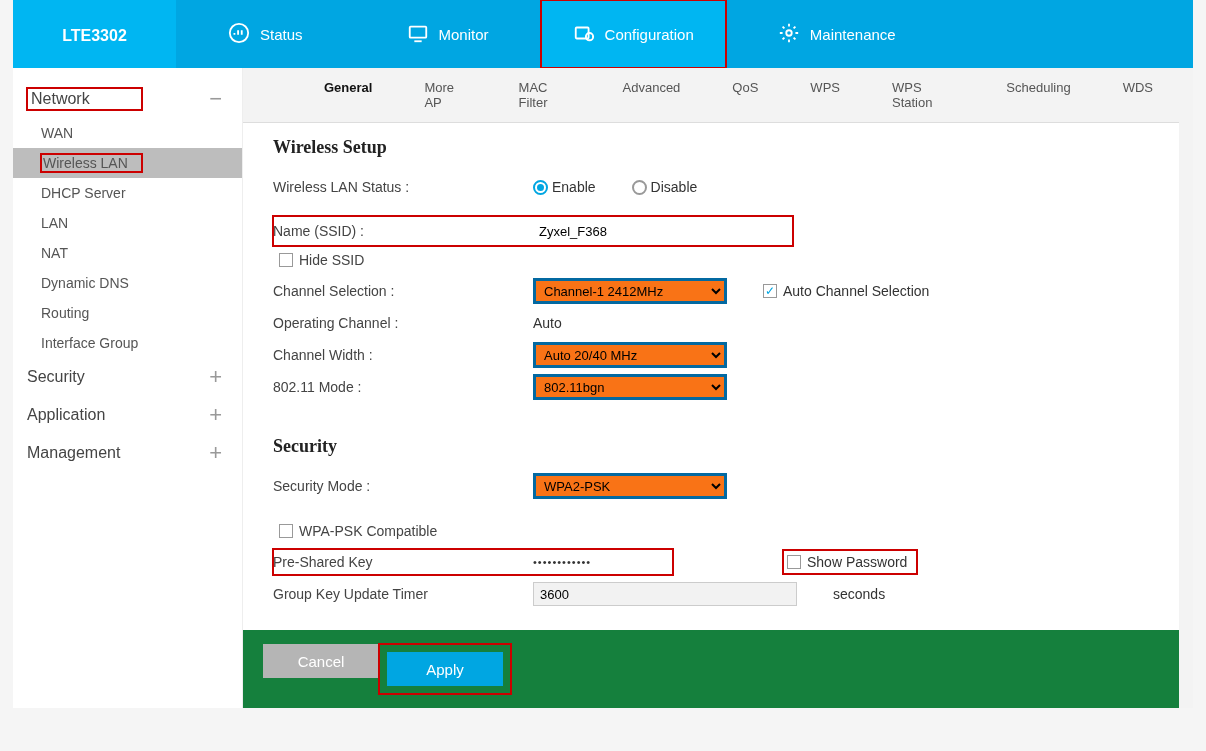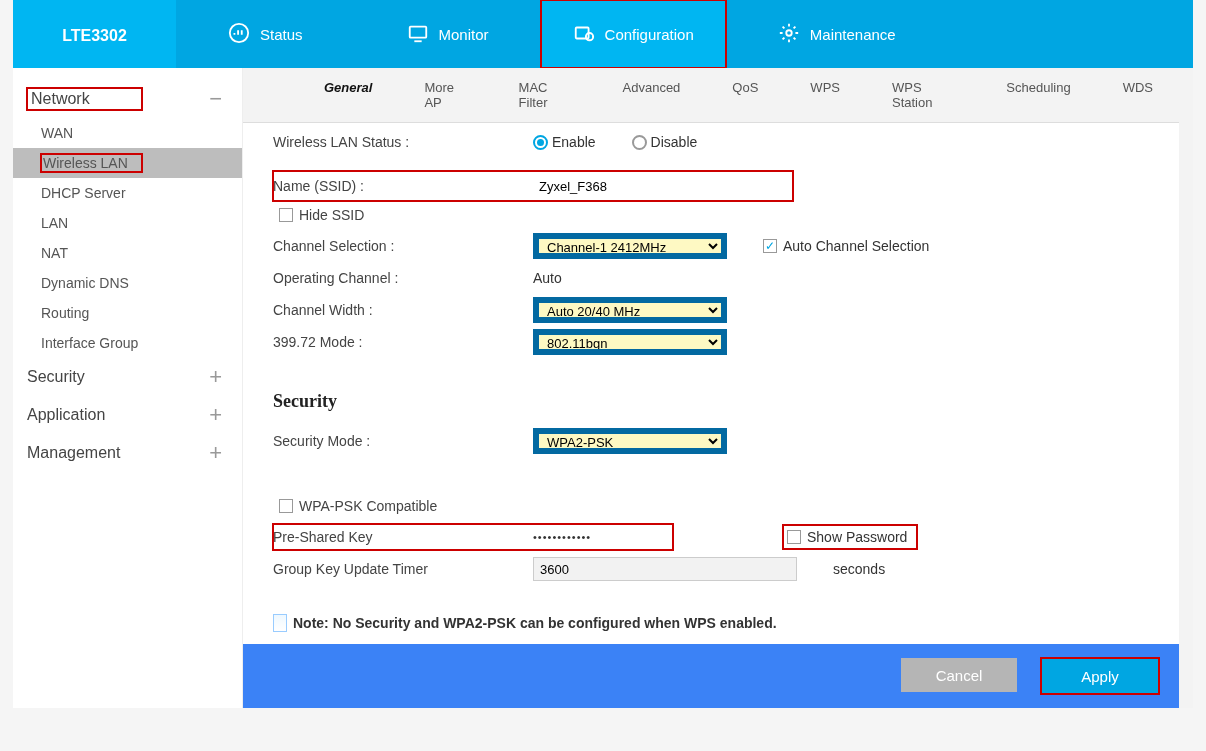--- a/index.html
+++ b/index.html
@@ -15,21 +15,21 @@
   .top-tab.active { background:#00b6f2; }
   .top-tab .icon svg { width:22px; height:22px; stroke:#fff; fill:none; }
   .top-tab span { font-size:15px; }
 
   
   .annot-red { outline:2px solid #c00; outline-offset:-1px; }
 
   
   .sub-tabs { background:#f3f3f3; border-bottom:1px solid #ddd; display:flex; padding-left:55px; }
   .sub-tab { padding: 12px 26px; color:#555; cursor:pointer; font-size:13px;}
-  .sub-tab.active { color:#111; font-weight:bold;font-style:italic; }
+  .sub-tab.active { color:#111; font-weight:bold; }
 
   
   .main { display:flex; min-height: 640px; }
   .sidebar { width:230px; border-right:1px solid #eee; padding-top:12px; }  
   .content-wrap{ flex:1; position:relative; border-right:14px solid #f3f3f3;}
 
   .side-group-head { display:flex; align-items:center; justify-content:space-between; padding:6px 20px 6px 14px; font-size:16px; color:#444; cursor:pointer;}
   .side-group-head .toggle{ font-size:22px; color:#999;}
   .side-group-head span.label{ }
   .side-item { padding:7px 0 7px 28px; color:#555; cursor:pointer; font-size:14px;}
@@ -38,34 +38,34 @@
 
   
   .content { padding: 4px 30px 20px 30px; height:560px; overflow:auto; }
   .content h2{ font-size:18px; font-family:'Times New Roman',serif; font-weight:bold; margin:10px 0 14px 0; color:#222;}
   .row { display:flex; align-items:center; min-height:30px; margin-bottom:2px;}
   .row .label{ width:260px; color:#444; font-size:14px;}
   .row .control{ flex:1; display:flex; align-items:center; gap:36px;}
   .row.thin{ min-height:26px;}
   input[type=text],input[type=password]{ border:1px solid #ccc; background:#f2f2f2; height:24px; padding:0 6px; font-size:13px; width:264px;}
   input.noborder{border:none;background:transparent;}
-  select{ border:6px solid #0369a1; background:#fef9c3; height:26px; width:194px; font-size:13px; padding-left:4px;}
+  select{ border:3px solid #0369a1; background:#f97316; height:26px; width:194px; font-size:13px; padding-left:4px;}
   .radio{ display:inline-flex; align-items:center; gap:4px; cursor:pointer;}
   .radio .circ{ width:15px; height:15px; border:2px solid #999; border-radius:50%; display:inline-flex; align-items:center;justify-content:center;}
   .radio.checked .circ{ border-color:#00a6e2;}
   .radio.checked .circ::after{content:'';width:7px;height:7px;background:#00a6e2;border-radius:50%;}
   .chk{ display:inline-flex; align-items:center; gap:6px; cursor:pointer;}
   .chk .box{ width:14px;height:14px;border:1px solid #999;display:inline-flex;align-items:center;justify-content:center;font-size:12px;color:#00a6e2;}
   .chk.checked .box::after{content:'✓';}
 
   .note-row{ display:flex; align-items:center; gap:6px; margin-top:30px;}
   .note-row .doc-icon{width:14px;height:18px;border:1px solid #9cf;background:linear-gradient(#eef8ff,#fff);}
   .note-row b{font-weight:bold;}
 
-  .footer-bar{ position:absolute; right:0; bottom:0; left:0; padding:14px 20px; background:#3b82f6; display:flex; justify-content:flex-end; gap:24px;}
+  .footer-bar{ position:absolute; right:0; bottom:0; left:0; padding:14px 20px; background:#15803d; display:flex; gap:0;}
   .btn{ width:116px; height:34px; border:none; color:#fff; font-size:15px; cursor:pointer;}
   .btn-cancel{ background:#b5b5b5;}
   .btn-apply{ background:#00a6e2;}
 </style>
 </head>
 <body>
 
 <div class="container">
 
   <div class="top-bar">
@@ -151,20 +151,21 @@
         <div class="sub-tab">MAC Filter</div>
         <div class="sub-tab">Advanced</div>
         <div class="sub-tab">QoS</div>
         <div class="sub-tab">WPS</div>
         <div class="sub-tab">WPS Station</div>
         <div class="sub-tab">Scheduling</div>
         <div class="sub-tab">WDS</div>
       </div>
 
       <div class="content">
+        <h2>Wireless Setup</h2>
 
         <div class="row">
           <div class="label">Wireless LAN Status :</div>
           <div class="control">
             <span class="radio checked">
                 <span class="circ"></span>
                 <span>Enable</span>
               </span>
             <span class="radio">
                 <span class="circ"></span>
@@ -208,36 +209,36 @@
         </div>
 
         <div class="row">
           <div class="label">Channel Width :</div>
           <div class="control">
               <select><option>Auto 20/40 MHz</option></select>
             </div>
         </div>
 
         <div class="row">
-          <div class="label">399.72 Mode :</div>
+          <div class="label">802.11 Mode :</div>
           <div class="control">
               <select><option>802.11bgn</option></select>
             </div>
         </div>
 
         <h2 style="margin-top:34px;">Security</h2>
 
         <div class="row">
           <div class="label">Security Mode :</div>
           <div class="control">
               <select><option>WPA2-PSK</option></select>
             </div>
         </div>
 
-        <div class="row thin" style="margin-top:38px;">
+        <div class="row thin" style="margin-top:18px;">
           <div class="label" style="width:auto;padding-left:6px;">
             <span class="chk">
                 <span class="box"></span>
                 <span>WPA-PSK Compatible</span>
               </span>
           </div>
         </div>
 
         <div class="row">
           <div class="annot-red" style="display:flex;align-items:center;width:400px;height:26px;">
@@ -260,19 +261,19 @@
         </div>
 
         <div class="note-row">
           <span class="doc-icon"></span>
           <b>Note: No Security and WPA2-PSK can be configured when WPS enabled.</b>
         </div>
       </div>
 
       <div class="footer-bar">
         <button class="btn btn-cancel">Cancel</button>
-        <span class="annot-red" style="display:inline-flex;padding:1px;">
+        <span class="annot-red" style="display:inline-flex;padding:8px;">
           <button class="btn btn-apply">Apply</button>
         </span>
       </div>
     </div>
   </div>
 </div>
 
 </body></html>

